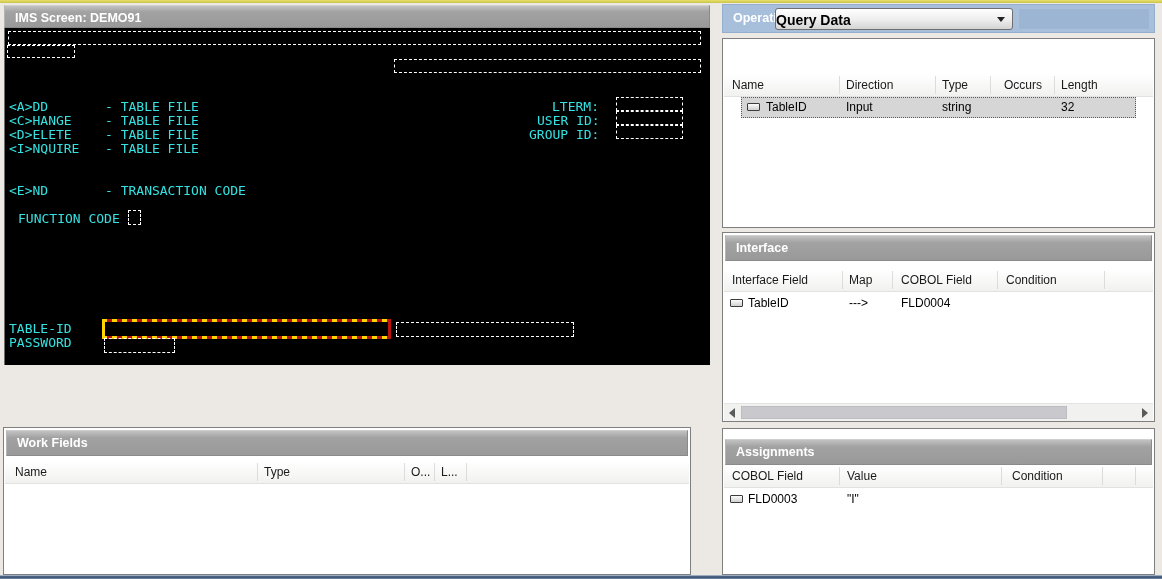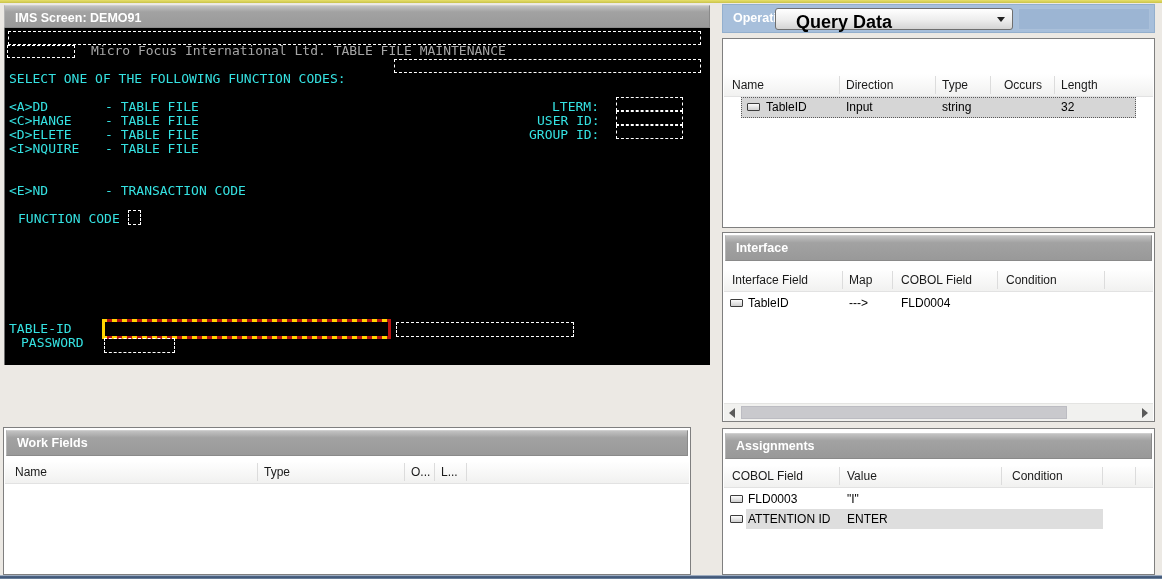--- a/index.html
+++ b/index.html
@@ -32,21 +32,21 @@
   .term-text{position:absolute;font-family:"DejaVu Sans Mono",monospace;font-size:13px;line-height:14px;color:#35e2e2;white-space:pre;}
   .term-gray{color:#a6a6a6;}
   .dash{position:absolute;border:1px dashed #fff;box-sizing:border-box;}
   .ants{position:absolute;background:repeating-linear-gradient(90deg,#ffd400 0 5px,#bb1111 5px 10px);padding:3px;box-sizing:border-box;}
   .ants-in{width:100%;height:100%;background:#000;}
   
   .opbar{left:722px;top:4px;width:433px;height:29px;background:#a7bfdb;border:1px solid #93afcd;box-sizing:border-box;}
   .op-label{position:absolute;left:10px;top:6px;color:#fff;font-weight:bold;font-size:12.5px;}
   .combo{position:absolute;left:52px;top:3px;width:238px;height:22px;border:1px solid #6f6f6f;border-radius:3px;
          background:linear-gradient(#ffffff,#ededed 55%,#d4d4d4);box-sizing:border-box;cursor:default;}
-  .combo-text{position:absolute;left:20px;top:3px;font-weight:bold;font-size:18px;color:#000;}
+  .combo-text{position:absolute;left:0;top:3px;font-weight:bold;font-size:14px;color:#000;}
   .combo-arrow{position:absolute;right:7px;top:8px;width:0;height:0;border-left:4px solid transparent;border-right:4px solid transparent;border-top:5px solid #222;}
   .op-rest{position:absolute;left:295px;top:3px;width:132px;height:22px;background:#9cb5d3;border:1px solid #aac0da;box-sizing:border-box;}
   
   .hscroll{position:absolute;left:1px;right:1px;height:17px;background:#f1f1ef;border-top:1px solid #e4e4e2;}
   .sbtn{position:absolute;top:0;width:16px;height:17px;}
   .tri-l{position:absolute;left:5px;top:4px;width:0;height:0;border-top:5px solid transparent;border-bottom:5px solid transparent;border-right:6px solid #5a5a5a;}
   .tri-r{position:absolute;left:5px;top:4px;width:0;height:0;border-top:5px solid transparent;border-bottom:5px solid transparent;border-left:6px solid #5a5a5a;}
   .thumb{position:absolute;top:2px;height:13px;background:#c9c9cd;border:1px solid #bcbcc2;box-sizing:border-box;}
   .hl-row{position:absolute;height:20px;background:#dedede;}
   .sel-row{position:absolute;height:21px;background:#d6d6d6;border:1px dotted #5a5a5a;box-sizing:border-box;}
@@ -57,24 +57,22 @@
 <div class="abs top-strip"></div>
 
 <div class="abs hdrbar" style="left:4px;top:5px;width:706px;height:23px;">
   <span>IMS Screen: DEMO91</span>
 </div>
 
 <div class="abs" style="left:4px;top:28px;width:706px;height:337px;background:#000;border-left:1px solid #6e6e6e;box-sizing:border-box;">
 
   <div class="dash" style="left:3px;top:3px;width:693px;height:14px;"></div>
   <div class="dash" style="left:2px;top:17px;width:68px;height:13px;"></div>
-  <div class="term-text term-gray" style="left:86px;top:16px;">Micro Focus International Ltd. TABLE FILE MAINTENANCE</div>
   <div class="dash" style="left:389px;top:31px;width:307px;height:14px;"></div>
 
-  <div class="term-text" style="left:4px;top:44px;">SELECT ONE OF THE FOLLOWING FUNCTION CODES:</div>
 
   <div class="term-text" style="left:4px;top:72px;">&lt;A&gt;DD</div>
   <div class="term-text" style="left:100px;top:72px;">- TABLE FILE</div>
   <div class="term-text" style="left:4px;top:86px;">&lt;C&gt;HANGE</div>
   <div class="term-text" style="left:100px;top:86px;">- TABLE FILE</div>
   <div class="term-text" style="left:4px;top:100px;">&lt;D&gt;ELETE</div>
   <div class="term-text" style="left:100px;top:100px;">- TABLE FILE</div>
   <div class="term-text" style="left:4px;top:114px;">&lt;I&gt;NQUIRE</div>
   <div class="term-text" style="left:100px;top:114px;">- TABLE FILE</div>
   <div class="term-text" style="left:4px;top:156px;">&lt;E&gt;ND</div>
@@ -84,21 +82,21 @@
   <div class="term-text" style="left:532px;top:86px;">USER ID:</div>
   <div class="term-text" style="left:524px;top:100px;">GROUP ID:</div>
   <div class="dash" style="left:611px;top:69px;width:67px;height:14px;"></div>
   <div class="dash" style="left:611px;top:83px;width:67px;height:14px;"></div>
   <div class="dash" style="left:611px;top:97px;width:67px;height:14px;"></div>
 
   <div class="term-text" style="left:13px;top:184px;">FUNCTION CODE</div>
   <div class="dash" style="left:123px;top:182px;width:13px;height:15px;"></div>
 
   <div class="term-text" style="left:4px;top:294px;">TABLE-ID</div>
-  <div class="term-text" style="left:4px;top:308px;margin-left:12px;">PASSWORD</div>
+  <div class="term-text" style="left:4px;top:308px;">PASSWORD</div>
 
   <div class="ants" style="left:97px;top:291px;width:289px;height:20px;">
     <div class="ants-in"></div>
   </div>
   <div class="dash" style="left:391px;top:294px;width:178px;height:15px;"></div>
   <div class="dash" style="left:99px;top:310px;width:71px;height:15px;"></div>
 </div>
 
 <div class="abs panel" style="left:3px;top:427px;width:688px;height:148px;">
   <div class="hdrbar" style="position:absolute;left:2px;top:2px;right:2px;height:26px;line-height:25px;">
@@ -174,40 +172,33 @@
         <span class="tri-l"></span>
       </span>
     <span class="sbtn" style="right:0;">
         <span class="tri-r"></span>
       </span>
     <span class="thumb" style="left:17px;width:326px;"></span>
   </div>
 </div>
 
 <div class="abs panel" style="left:722px;top:428px;width:433px;height:147px;">
-  <div class="hdrbar" style="position:absolute;left:2px;top:4px;right:2px;height:26px;line-height:25px;">
+  <div class="hdrbar" style="position:absolute;left:2px;top:10px;right:2px;height:26px;line-height:25px;">
     <span>Assignments</span>
   </div>
   <div class="thead" style="top:36px;">
     <span class="th" style="left:8px;">COBOL Field</span>
     <span class="th" style="left:123px;">Value</span>
     <span class="th" style="left:288px;">Condition</span>
     <span class="vsep" style="left:115px;"></span>
     <span class="vsep" style="left:277px;"></span>
     <span class="vsep" style="left:378px;"></span>
     <span class="vsep" style="left:411px;"></span>
   </div>
   <div class="row" style="top:60px;">
     <span class="ficon" style="left:6px;"></span>
     <span class="cell" style="left:24px;">FLD0003</span>
     <span class="cell" style="left:123px;">"I"</span>
     <span class="cell" style="left:288px;"></span>
   </div>
-  <div class="row" style="top:80px;">
-    <span class="hl-row" style="left:22px;width:357px;top:0;"></span>
-    <span class="ficon" style="left:6px;"></span>
-    <span class="cell" style="left:24px;">ATTENTION ID</span>
-    <span class="cell" style="left:123px;">ENTER</span>
-    <span class="cell" style="left:288px;"></span>
-  </div>
 </div>
 
 <div class="abs bottom-edge"></div>
 
 </body></html>

